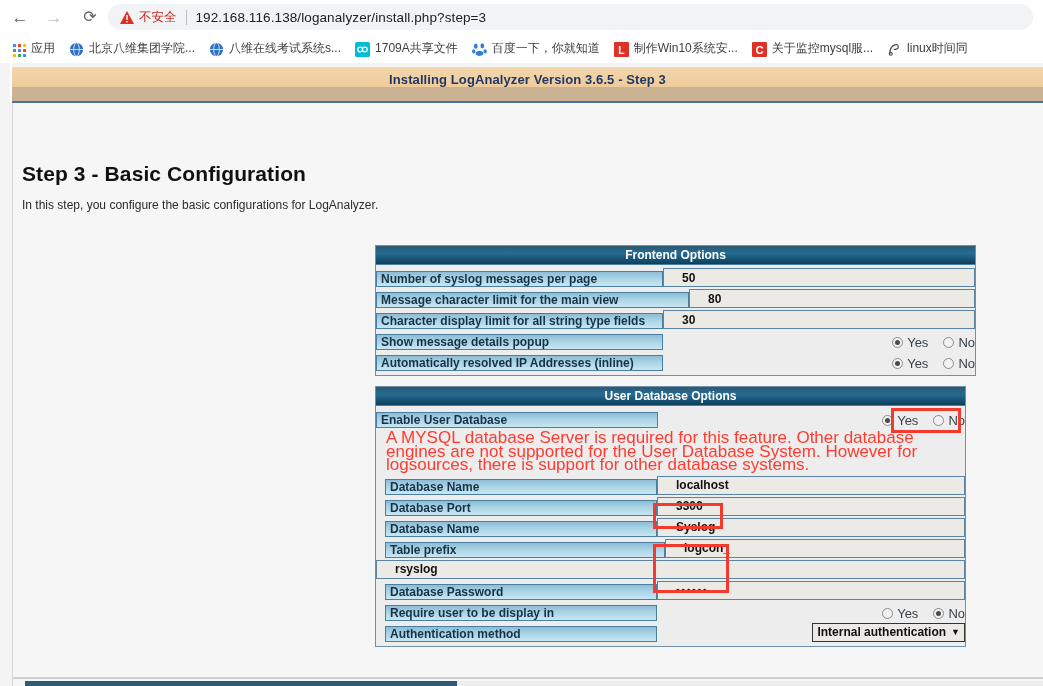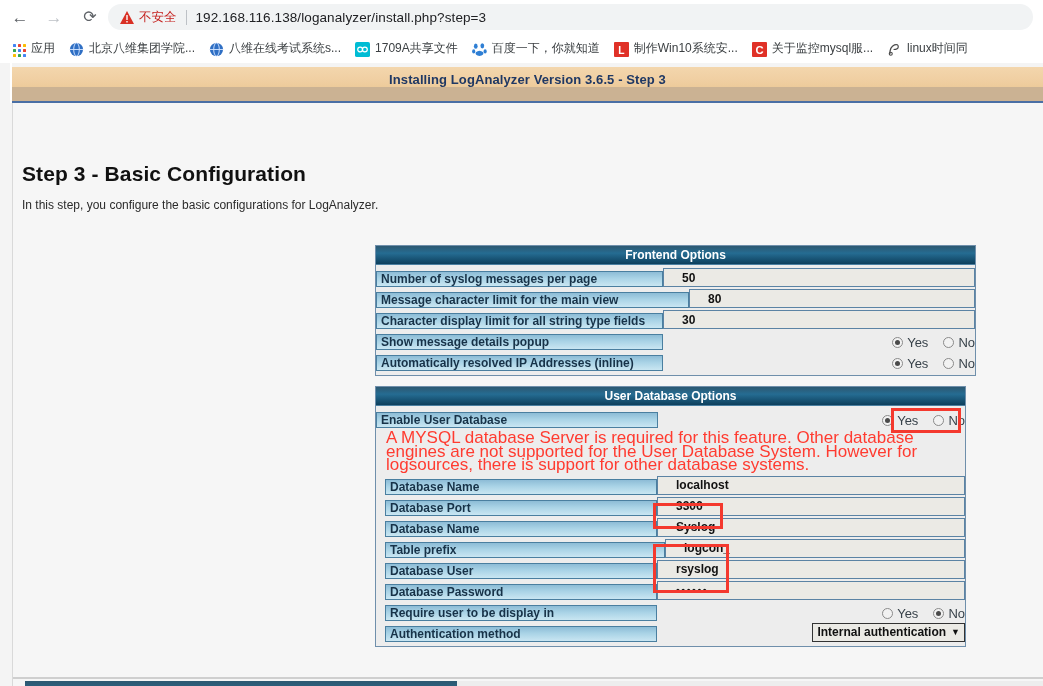--- a/index.html
+++ b/index.html
@@ -437,21 +437,20 @@
         </div>
 
         <div class="opt-row">
           <div class="opt-label" style="width:280px; margin-left:9px;">Table prefix</div>
           <div class="opt-value">
             <input class="txt-input" type="text" value="logcon_" style="">
           </div>
         </div>
 
         <div class="opt-row">
-          <div class="opt-label" style="width:272px; margin-left:9px;">Database User</div>
           <div class="opt-value">
             <input class="txt-input" type="text" value="rsyslog" style="">
           </div>
         </div>
 
         <div class="opt-row">
           <div class="opt-label" style="width:272px; margin-left:9px;">Database Password</div>
           <div class="opt-value">
             <input class="txt-input pw" type="text" value="••••••" style="">
           </div>

